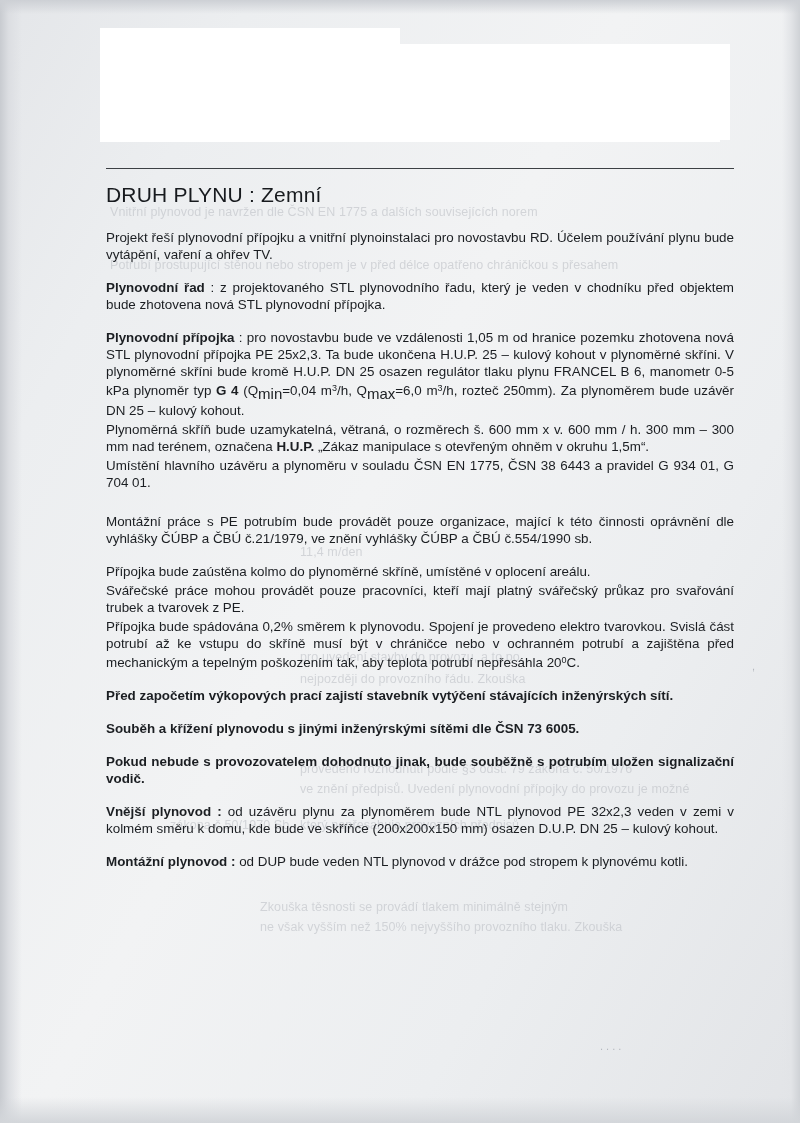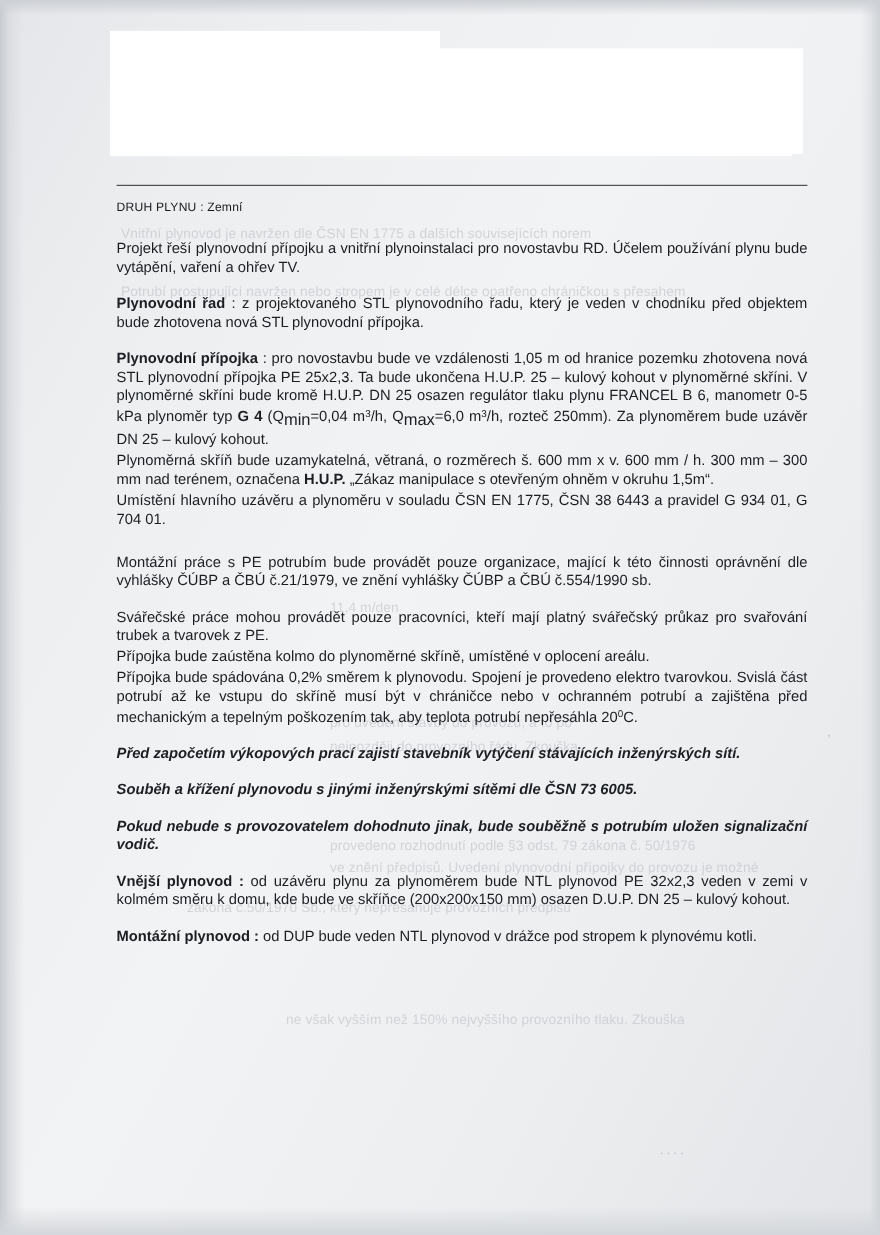--- a/index.html
+++ b/index.html
@@ -71,42 +71,41 @@
     width: 628px;
     color: #1d2024;
   }
   .rule {
     width: 628px;
     height: 1px;
     background: #3c4044;
     margin: 0 0 14px 0;
   }
   h1.title {
-    font-size: 11px;
+    font-size: 21px;
     font-weight: 400;
     margin: 0 0 22px 0;
     letter-spacing: .2px;
     color: #171a1e;
   }
   p {
     margin: 0 0 12px 0;
     font-size: 13.4px;
     line-height: 17px;
     text-align: justify;
     color: #1b1e22;
   }
   p.tight { margin-bottom: 2px; }
   .gap-lg { margin-bottom: 22px; }
   .gap-md { margin-bottom: 16px; }
   .lead {
     font-weight: bold;
   }
   .b { font-weight: bold; }
   .ital {
-    font-style: italic;
     font-weight: bold;
   }
   sub { font-size: 15px; vertical-align: -0.25em; }
   sup { font-size: 9px; vertical-align: 0.45em; }
   .smallmark {
     position: absolute;
     color: #b5b8be;
     font-size: 11px;
   }
 </style>
@@ -118,27 +117,28 @@
   <div class="edge-left"></div>
   <div class="edge-right"></div>
   <div class="edge-top"></div>
   <div class="edge-bottom"></div>
 
   <div class="patch p1"></div>
   <div class="patch p2"></div>
   <div class="patch p3"></div>
 
   <div class="ghost" style="left:110px; top:205px;">Vnitřní plynovod je navržen dle ČSN EN 1775 a dalších souvisejících norem</div>
-  <div class="ghost" style="left:110px; top:258px;">Potrubí prostupující navržen nebo stropem je v celé délce opatřeno chráničkou s přesahem</div>
+  <div class="ghost" style="left:110px; top:258px;">Potrubí prostupující stěnou nebo stropem je v před délce opatřeno chráničkou s přesahem</div>
   <div class="ghost" style="left:300px; top:545px;">11,4 m/den</div>
   <div class="ghost" style="left:300px; top:650px;">pro uvedení stavby do provozu, a to po</div>
   <div class="ghost" style="left:300px; top:672px;">nejpozději do provozního řádu. Zkouška</div>
   <div class="ghost" style="left:300px; top:762px;">provedeno rozhodnutí podle §3 odst. 79 zákona č. 50/1976</div>
   <div class="ghost" style="left:300px; top:782px;">ve znění předpisů. Uvedení plynovodní přípojky do provozu je možné</div>
   <div class="ghost" style="left:170px; top:818px;">zákona č.50/1970 Sb., který nepřesahuje provozních předpisů</div>
+  <div class="ghost" style="left:260px; top:900px;">Zkouška těsnosti se provádí tlakem minimálně stejným</div>
   <div class="ghost" style="left:260px; top:920px;">ne však vyšším než 150% nejvyššího provozního tlaku. Zkouška</div>
   <div class="smallmark" style="left:752px; top:660px;">,</div>
   <div class="smallmark" style="left:600px; top:1040px;">. .   . .</div>
 
   <div class="content">
 
     <div class="rule"></div>
 
     <h1 class="title">DRUH PLYNU :  Zemní</h1>
 
@@ -147,23 +147,23 @@
     <p class="gap-md"><span class="lead">Plynovodní řad</span><span> : z projektovaného STL plynovodního řadu, který je veden v chodníku před objektem bude zhotovena nová STL plynovodní přípojka.</span></p>
 
     <p class="tight"><span class="lead">Plynovodní přípojka</span> : pro novostavbu bude ve vzdálenosti 1,05 m od hranice pozemku zhotovena nová STL plynovodní přípojka PE 25x2,3. Ta bude ukončena H.U.P. 25 – kulový kohout v plynoměrné skříni. V plynoměrné skříni bude kromě H.U.P. DN 25 osazen regulátor tlaku plynu FRANCEL B 6, manometr 0-5 kPa plynoměr typ <span class="b">G 4</span> (Q<sub>min</sub>=0,04 m<sup>3</sup>/h, Q<sub>max</sub>=6,0 m<sup>3</sup>/h, rozteč 250mm). Za plynoměrem bude uzávěr DN 25 – kulový kohout.</p>
 
     <p class="tight">Plynoměrná skříň bude uzamykatelná, větraná, o rozměrech š. 600 mm x v. 600 mm / h. 300 mm – 300 mm nad terénem, označena <span class="b">H.U.P.</span> „Zákaz manipulace s otevřeným ohněm v okruhu 1,5m“.</p>
 
     <p class="gap-lg"><span>Umístění hlavního uzávěru a plynoměru v souladu ČSN EN 1775, ČSN 38 6443 a pravidel G 934 01, G 704 01.</span></p>
 
     <p class="gap-md"><span>Montážní práce s PE potrubím bude provádět pouze organizace, mající k této činnosti oprávnění dle vyhlášky ČÚBP a ČBÚ č.21/1979, ve znění vyhlášky ČÚBP a ČBÚ č.554/1990 sb.</span></p>
 
+    <p class="tight"><span>Přípojka bude zaústěna kolmo do plynoměrné skříně, umístěné v oplocení areálu.</span></p>
+
     <p class="tight"><span>Svářečské práce mohou provádět pouze pracovníci, kteří mají platný svářečský průkaz pro svařování trubek a tvarovek z PE.</span></p>
-
-    <p class="tight"><span>Přípojka bude zaústěna kolmo do plynoměrné skříně, umístěné v oplocení areálu.</span></p>
 
     <p class="gap-md">Přípojka bude spádována 0,2% směrem k plynovodu. Spojení je provedeno elektro tvarovkou. Svislá část potrubí až ke vstupu do skříně musí být v chráničce nebo v ochranném potrubí a zajištěna před mechanickým a tepelným poškozením tak, aby teplota potrubí nepřesáhla 20<sup>0</sup>C.</p>
 
     <p class="ital gap-md"><span>Před započetím výkopových prací zajistí stavebník vytýčení stávajících inženýrských sítí.</span></p>
 
     <p class="ital gap-md"><span>Souběh a křížení plynovodu s jinými inženýrskými sítěmi dle ČSN 73 6005.</span></p>
 
     <p class="ital gap-md"><span>Pokud nebude s provozovatelem dohodnuto jinak, bude souběžně s potrubím uložen signalizační vodič.</span></p>
 
     <p class="gap-md"><span class="lead">Vnější plynovod :</span><span> od uzávěru plynu za plynoměrem bude NTL plynovod PE 32x2,3 veden v zemi v kolmém směru k domu, kde bude ve skříňce (200x200x150 mm) osazen D.U.P. DN 25 – kulový kohout.</span></p>

